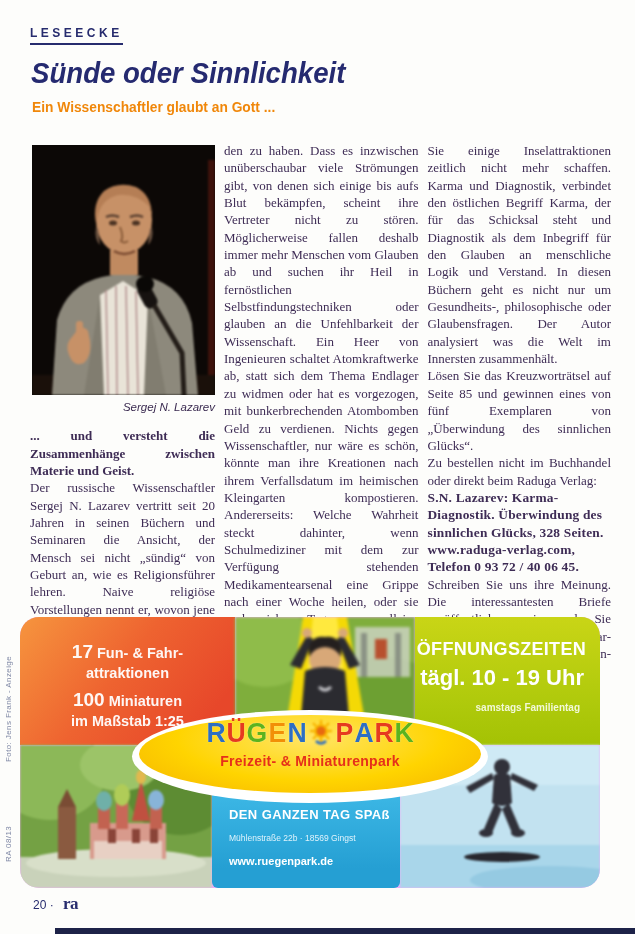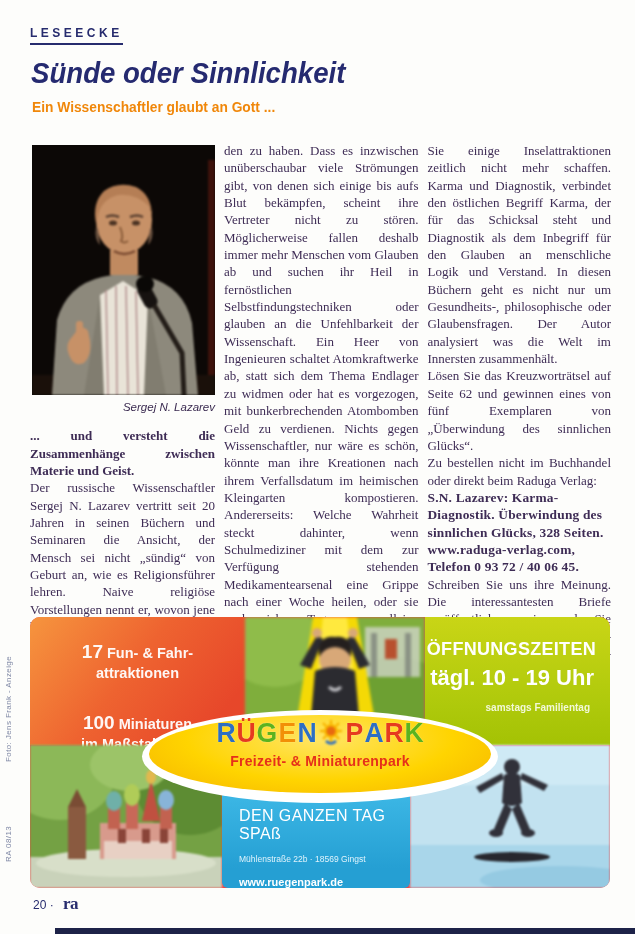--- a/index.html
+++ b/index.html
@@ -31,42 +31,42 @@
   .bookinfo{font-weight:bold;text-align:left;font-size:13.4px;letter-spacing:0.2px;}
 
   
   .side-credit,.side-code{position:absolute;left:4px;writing-mode:vertical-rl;
       transform:rotate(180deg);font-family:"Liberation Sans",sans-serif;font-size:8px;
       color:#8089a6;letter-spacing:0.4px;}
   .side-credit{top:612px;height:150px;}
   .side-code{top:802px;height:60px;}
 
   
-  .ad{position:absolute;left:30px;top:617px;width:580px;height:271px;background:#ef4444;
-      border-radius:10px;overflow:hidden;font-family:"Liberation Sans",sans-serif;}
+  .ad{position:absolute;left:20px;top:617px;width:580px;height:271px;background:#f0abfc;
+      border-radius:19px;overflow:hidden;font-family:"Liberation Sans",sans-serif;}
   .ad-orange{position:absolute;left:0;top:0;width:215px;height:128px;
       background:linear-gradient(128deg,#f6953e 0%,#ee6330 45%,#e7472a 85%);
       color:#fff;text-align:center;filter:blur(0.4px);}
   .ad-orange .stat{margin:0;font-size:14.5px;line-height:20px;font-weight:bold;opacity:.95;}
   .ad-orange .stat:first-child{margin-top:25px;}
-  .ad-orange .stat+.stat{margin-top:30px;}
+  .ad-orange .stat+.stat{margin-top:7px;}
   .ad-orange .num{font-size:19px;}
   .ad-kid{position:absolute;left:215px;top:0;width:180px;height:128px;}
   .ad-green{position:absolute;left:395px;top:0;width:185px;height:128px;
       background:linear-gradient(180deg,#c9d516 0%,#aec90b 70%,#a4c204 100%);
       color:#fff;text-align:right;padding:0;filter:blur(0.4px);}
   .ad-green .oeff{margin:22px 14px 0 0;font-size:18px;font-weight:bold;letter-spacing:0.3px;}
   .ad-green .times{margin:5px 16px 0 0;font-size:22px;font-weight:bold;}
   .ad-green .note{margin:11px 20px 0 0;font-size:10px;font-weight:bold;color:#f2f8d8;}
   .ad-cathedral{position:absolute;left:0;top:128px;width:192px;height:143px;}
   .ad-pool{position:absolute;left:380px;top:128px;width:200px;height:143px;}
   .ad-blue{position:absolute;left:192px;top:173px;width:188px;height:98px;
       background:linear-gradient(180deg,#3db8e6 0%,#259fd3 80%);border-radius:6px;
       color:#fff;padding:0;filter:blur(0.5px);}
-  .ad-blue .slogan{margin:17px 0 0 17px;font-size:16px;font-weight:normal;letter-spacing:0.4px;}
+  .ad-blue .slogan{margin:17px 0 0 17px;font-size:13px;font-weight:bold;letter-spacing:0.4px;}
   .ad-blue .addr{margin:11px 0 12px 17px;font-size:8.5px;color:#dff3fc;}
   .ad-blue .web{margin:3px 0 0 17px;font-size:11px;font-weight:bold;}
   .ad-oval{position:absolute;left:112px;top:93px;width:356px;height:93px;border-radius:50%;
       background:#ffffff;}
   .ad-oval .yellow{position:absolute;left:7px;right:7px;top:5px;bottom:10px;border-radius:50%;
       background:radial-gradient(ellipse at 50% 30%,#ffe566 0%,#ffd400 55%,#f5b300 100%);}
   .logo-line{position:absolute;left:0;top:7px;width:100%;text-align:center;white-space:nowrap;}
   .logo-line .lt{font-family:"Liberation Sans",sans-serif;font-weight:bold;font-size:28px;
       display:inline-block;transform:scaleX(0.95);text-shadow:0 0 1px rgba(255,255,255,.8);}
   .c-blue{color:#2d6ec2;} .c-red{color:#e63a1e;} .c-green{color:#5cb31e;}
@@ -132,21 +132,21 @@
       <p class="lead">... und versteht die Zusammenhänge zwischen Materie und Geist.</p>
       <p>Der russische Wissenschaftler Sergej N. Lazarev vertritt seit 20 Jahren in seinen Büchern und Seminaren die Ansicht, der Mensch sei nicht „sündig“ von Geburt an, wie es Religionsführer lehren. Naive religiöse Vorstellungen nennt er, wovon jene behaupten, darin die alleingültige Wahrheit gefun-</p>
     </div>
 
     <div class="col col2">
       <p>den zu haben. Dass es inzwischen unüberschaubar viele Strömungen gibt, von denen sich einige bis aufs Blut bekämpfen, scheint ihre Vertreter nicht zu stören. Möglicherweise fallen deshalb immer mehr Menschen vom Glauben ab und suchen ihr Heil in fernöstlichen Selbstfindungstechniken oder glauben an die Unfehlbarkeit der Wissenschaft. Ein Heer von Ingenieuren schaltet Atomkraftwerke ab, statt sich dem Thema Endlager zu widmen oder hat es vorgezogen, mit bunkerbrechenden Atombomben Geld zu verdienen. Nichts gegen Wissenschaftler, nur wäre es schön, könnte man ihre Kreationen nach ihrem Verfallsdatum im heimischen Kleingarten kompostieren. Andererseits: Welche Wahrheit steckt dahinter, wenn Schulmediziner mit dem zur Verfügung stehenden Medikamentearsenal eine Grippe nach einer Woche heilen, oder sie nach sieben Tagen von alleine verschwindet. Dazu liefert der russische Autor viele weitere Beispiele. Dieses Buch könnte Ihre Urlaubszeit verkürzen, so dass</p>
     </div>
 
     <div class="col col3">
       <p>Sie einige Inselattraktionen zeitlich nicht mehr schaffen. Karma und Diagnostik, verbindet den östlichen Begriff Karma, der für das Schicksal steht und Diagnostik als dem Inbegriff für den Glauben an menschliche Logik und Verstand. In diesen Büchern geht es nicht nur um Gesundheits-, philosophische oder Glaubensfragen. Der Autor analysiert was die Welt im Innersten zusammenhält.</p>
-      <p>Lösen Sie das Kreuzworträtsel auf Seite 62 und gewinnen eines von fünf Exemplaren von „Überwindung des sinnlichen Glücks“.</p>
+      <p>Lösen Sie das Kreuzworträtsel auf Seite 85 und gewinnen eines von fünf Exemplaren von „Überwindung des sinnlichen Glücks“.</p>
       <p>Zu bestellen nicht im Buchhandel oder direkt beim Raduga Verlag:</p>
       <p class="bookinfo">S.N. Lazarev: Karma-Diagnostik. Überwindung des sinnlichen Glücks, 328 Seiten. www.raduga-verlag.com, Telefon 0 93 72 / 40 06 45.</p>
       <p>Schreiben Sie uns ihre Meinung. Die interessantesten Briefe veröffentlichen wir und Sie gewinnen, entweder eine Seminar-DVD oder ein Jahresabo rügen-aktuell.</p>
     </div>
   </div>
 
   <div class="side-credit">Foto: Jens Frank - Anzeige</div>
   <div class="side-code">RA 08/13</div>
 
   <div class="ad">

